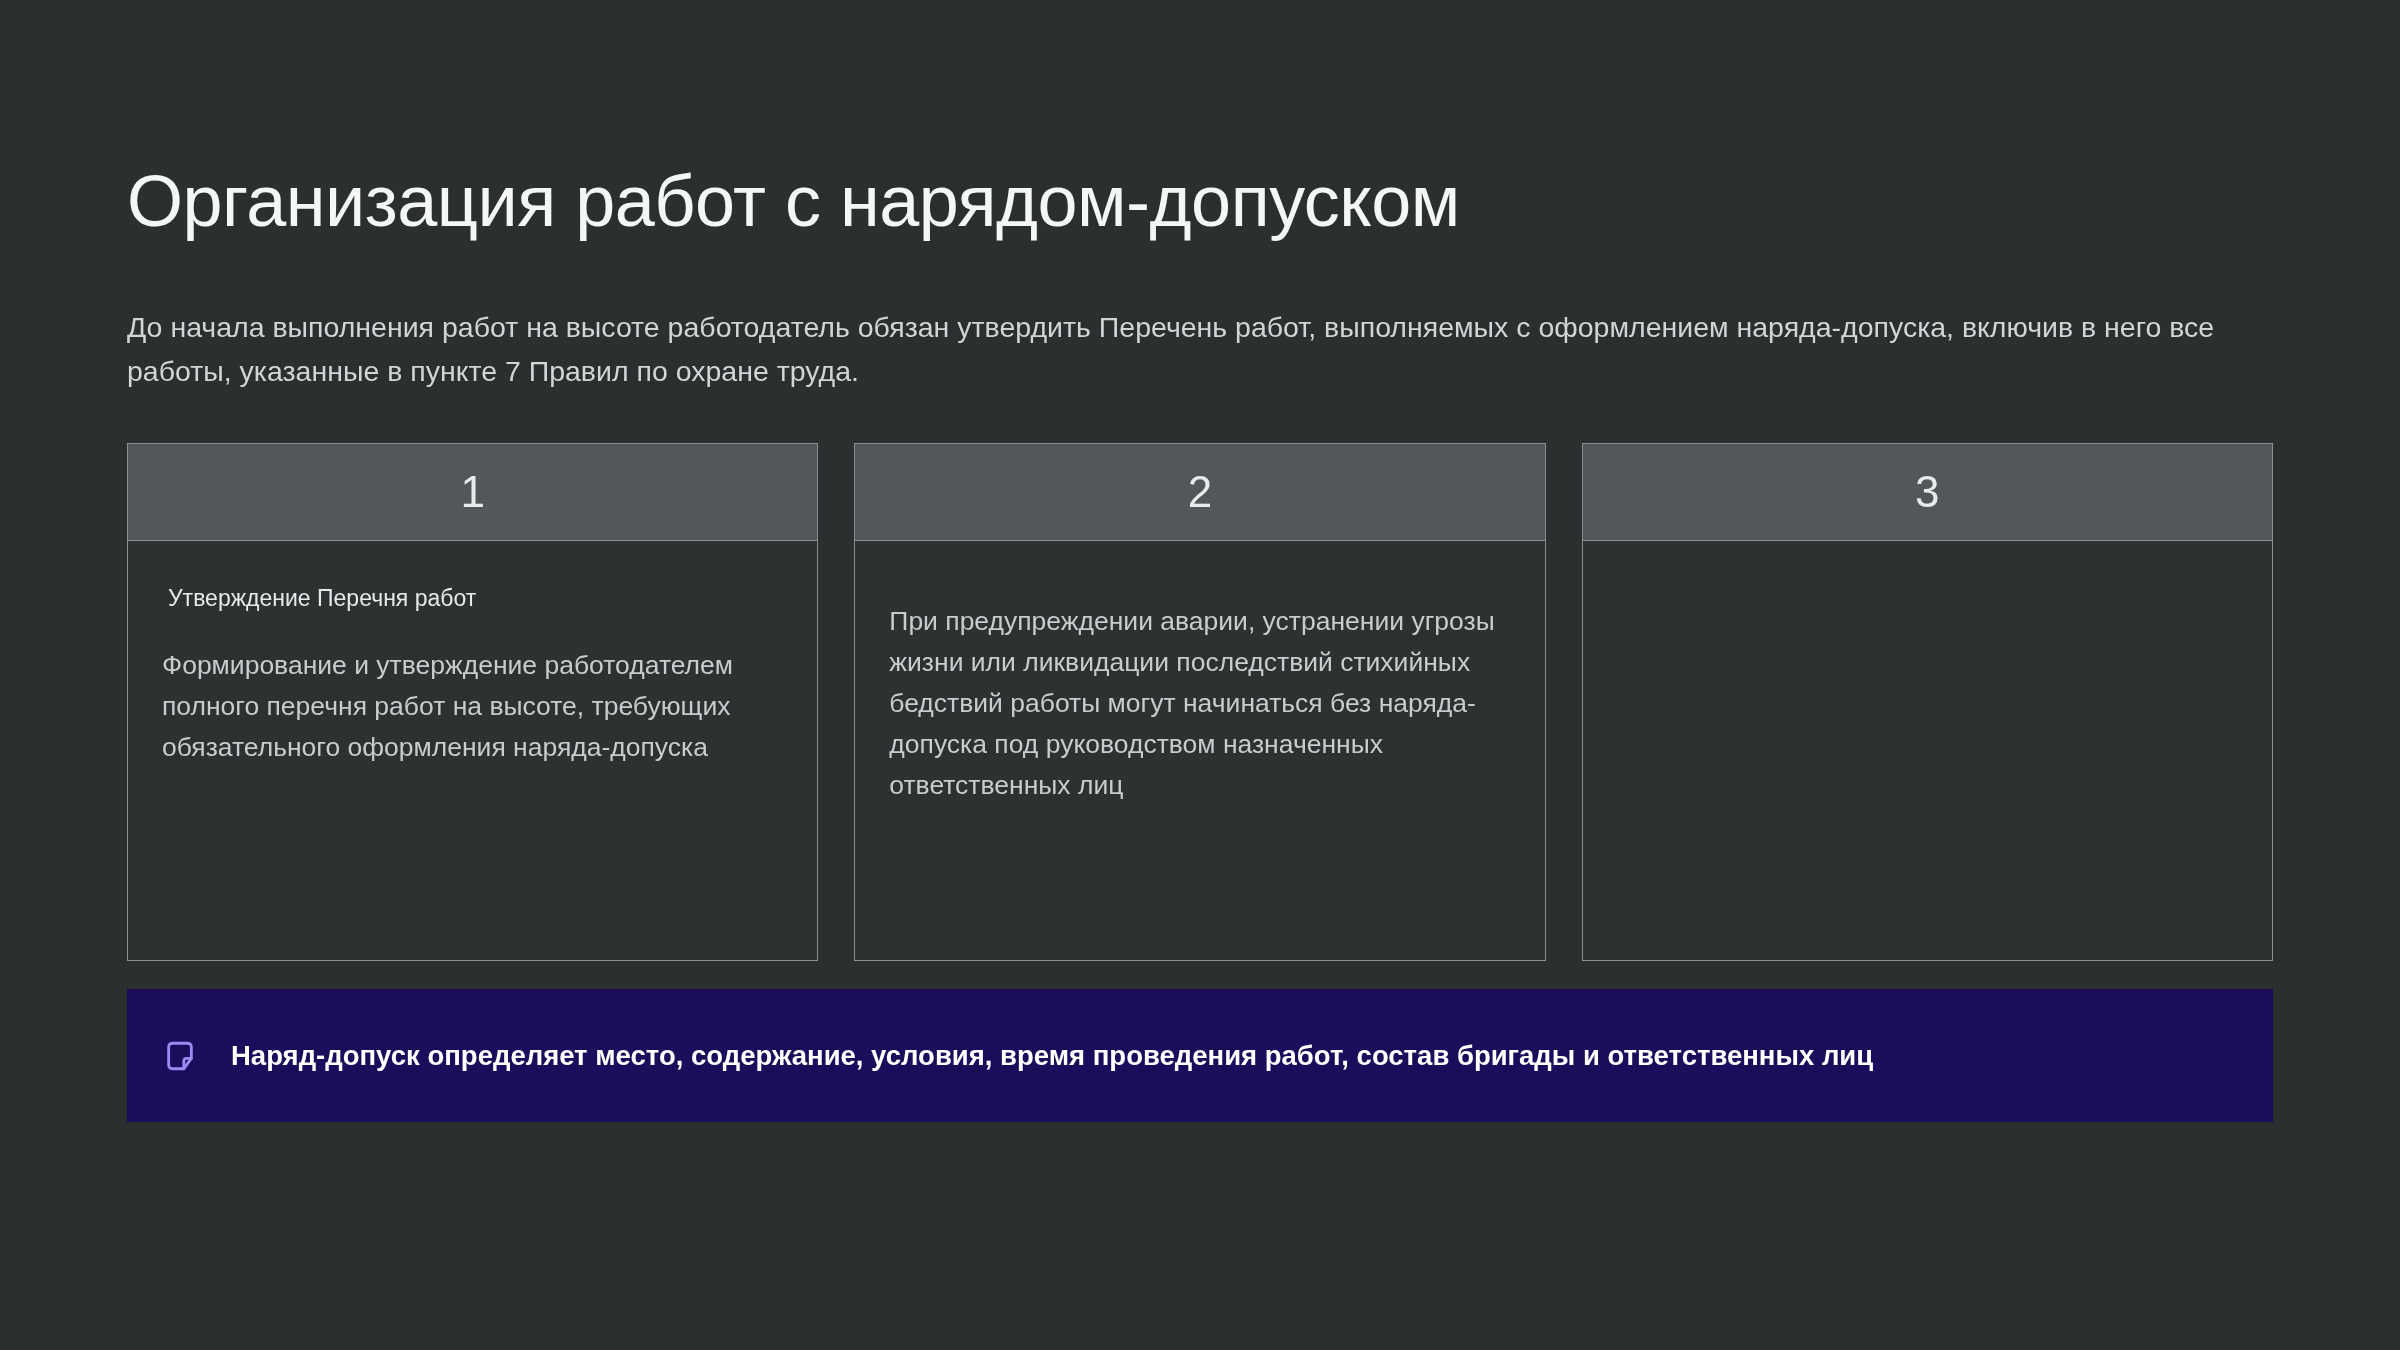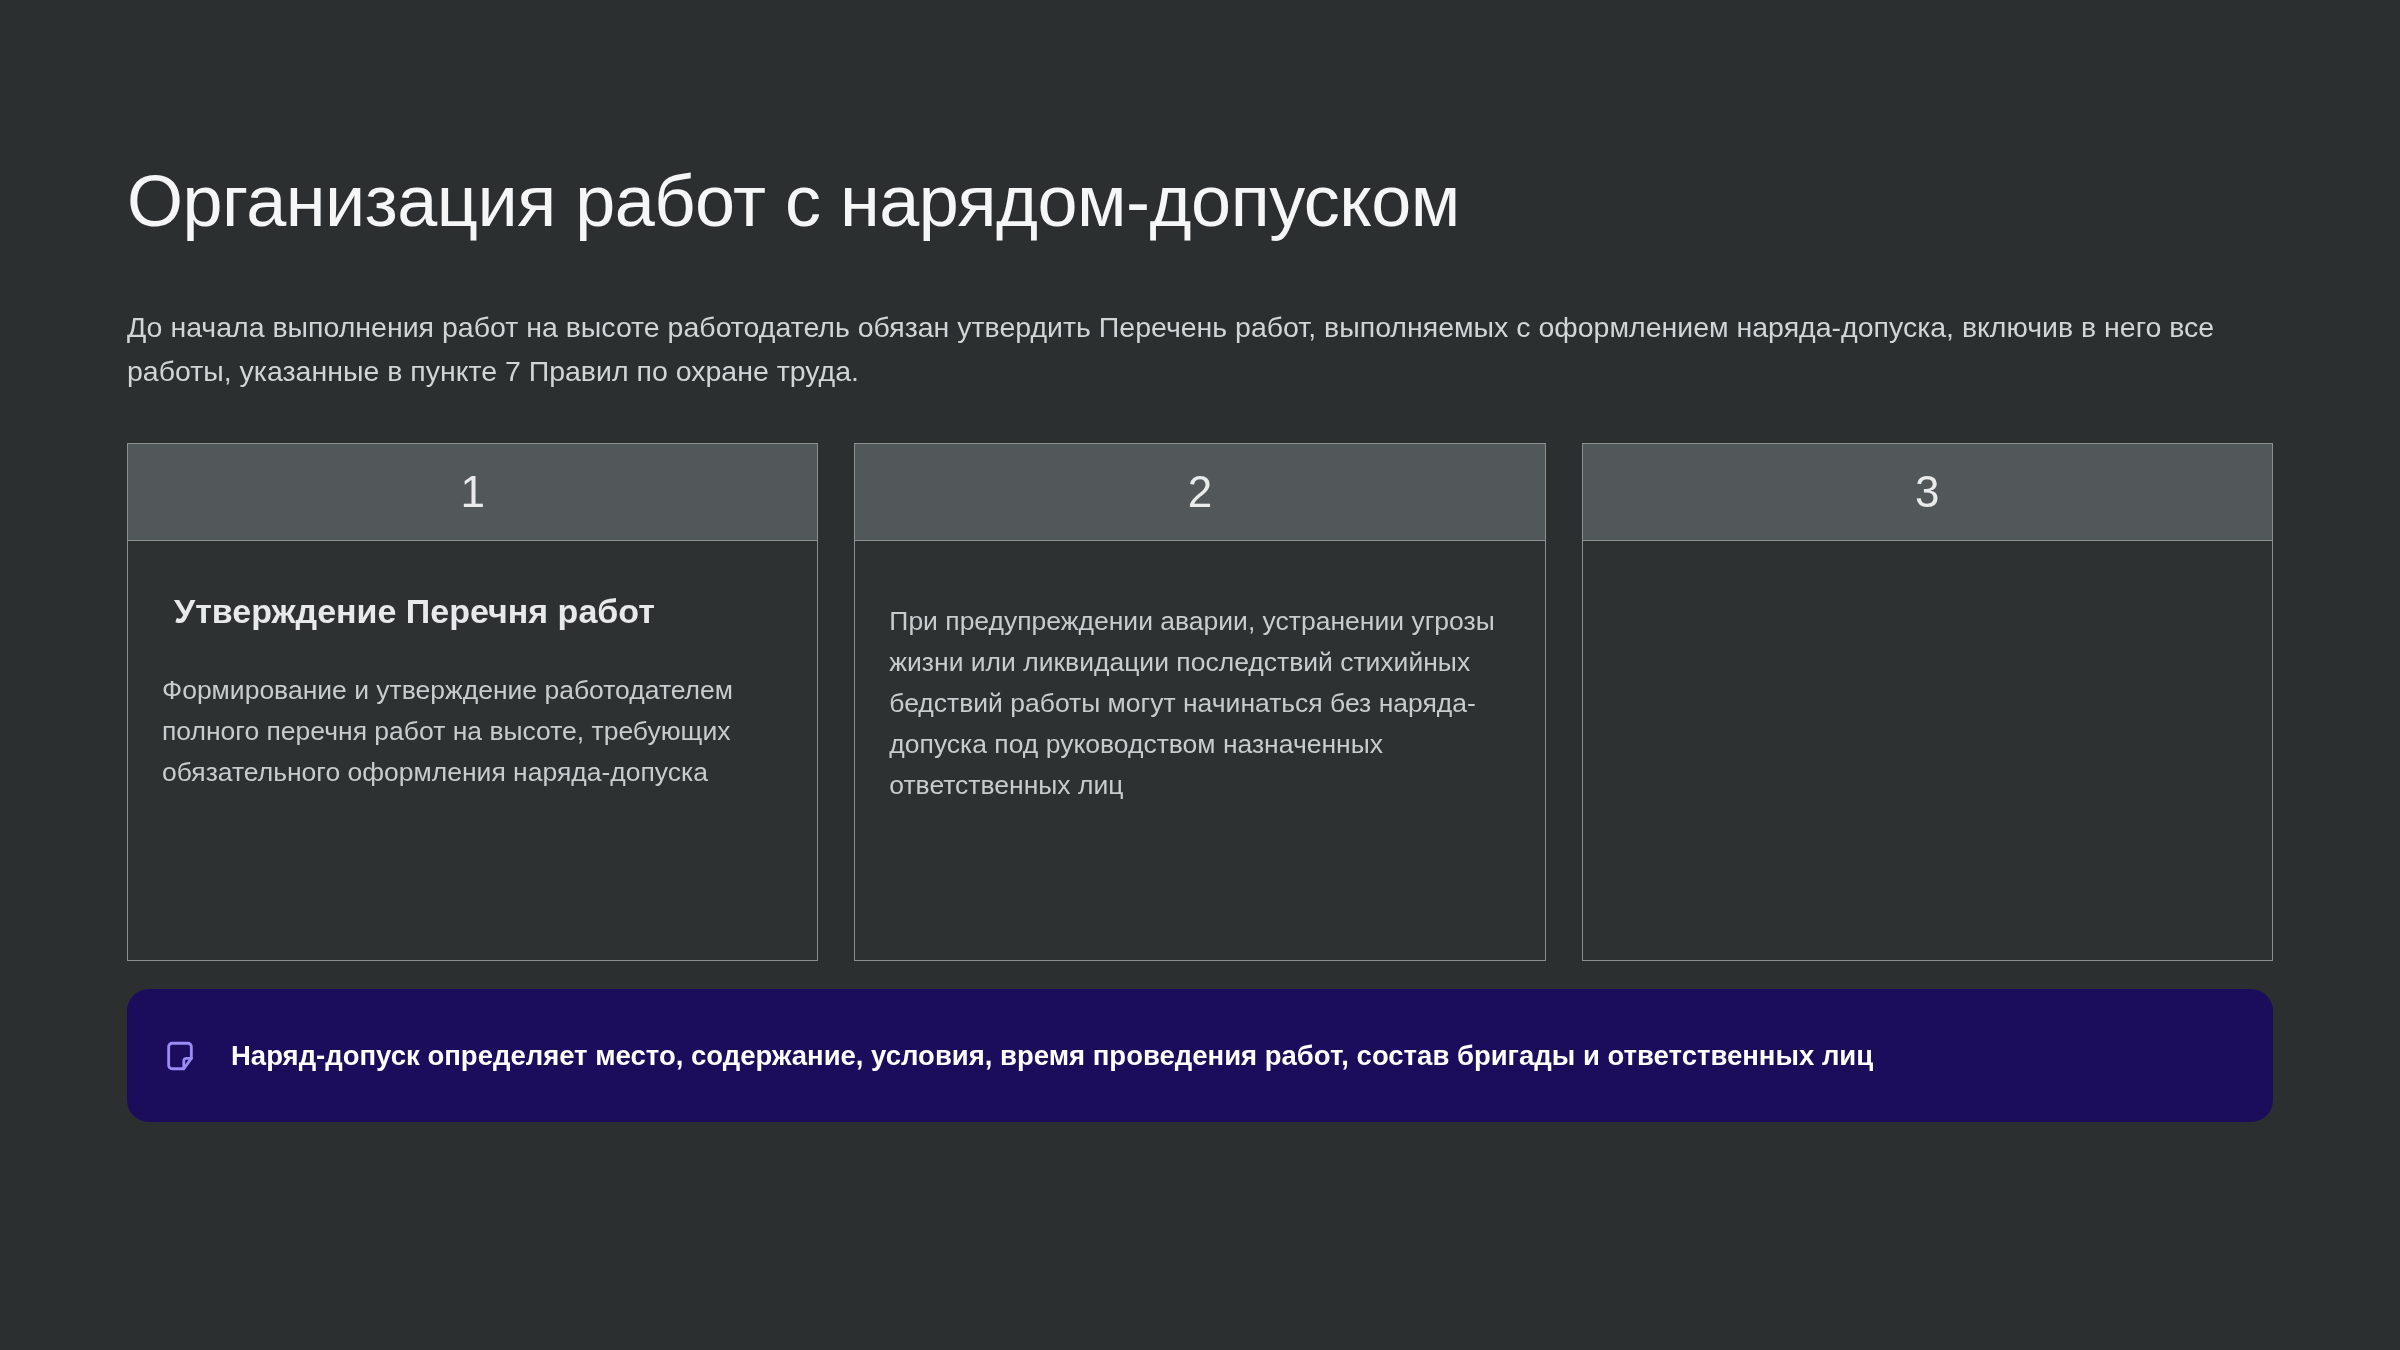--- a/index.html
+++ b/index.html
@@ -78,23 +78,23 @@
     font-weight: 400;
     color: #e9ebeb;
     line-height: 1;
   }
 
   .card-body {
     padding: 34px 30px 0 30px;
   }
 
   .card-title {
-    margin: 16px;
-    font-size: 34px;
-    font-weight: 700;
+    margin: 10px;
+    font-size: 23px;
+    font-weight: 400;
     line-height: 1.2;
     color: #e7e9ea;
   }
 
   .card-text {
     margin: 4px;
     padding-top: 22px;
     font-size: 26.5px;
     line-height: 1.55;
     color: #c8cccd;
@@ -102,21 +102,20 @@
 
   
   .note-banner {
     margin-top: 28px;
     background: #1b0d5c;
     height: 133px;
     display: flex;
     align-items: center;
     padding: 0 36px;
     box-sizing: border-box;
-    border-radius: 22px;
   }
 
   .note-icon {
     flex: 0 0 auto;
     width: 34px;
     height: 34px;
     display: block;
     margin-right: 34px;
   }
 

